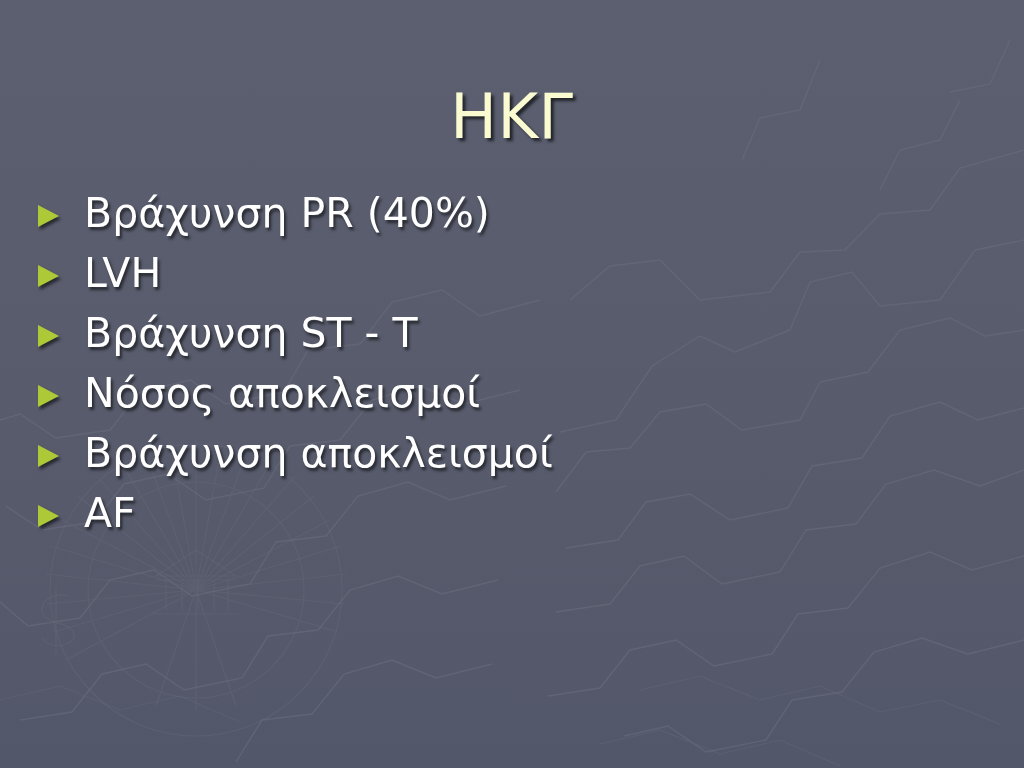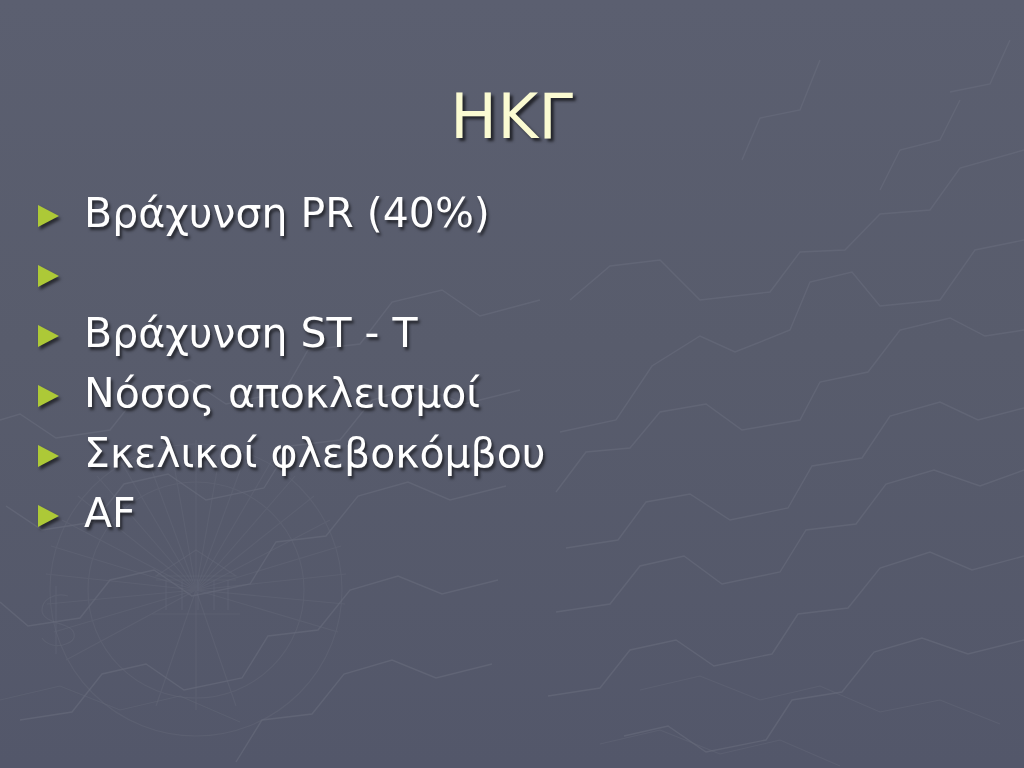--- a/index.html
+++ b/index.html
@@ -203,20 +203,21 @@
       <span class="bullet-marker">
           <span class="tri"></span>
         </span>
       <span class="bullet-text">Βράχυνση PR (40%)</span>
     </li>
 
     <li class="bullet-item">
       <span class="bullet-marker">
           <span class="tri"></span>
         </span>
+      <span class="bullet-text">LVH</span>
     </li>
 
     <li class="bullet-item">
       <span class="bullet-marker">
           <span class="tri"></span>
         </span>
       <span class="bullet-text">Βράχυνση ST - T</span>
     </li>
 
 
@@ -224,21 +225,21 @@
       <span class="bullet-marker">
           <span class="tri"></span>
         </span>
       <span class="bullet-text">Νόσος αποκλεισμοί</span>
     </li>
 
     <li class="bullet-item">
       <span class="bullet-marker">
           <span class="tri"></span>
         </span>
-      <span class="bullet-text">Σκελικοί φλεβοκόμβου</span>
+      <span class="bullet-text">Βράχυνση αποκλεισμοί</span>
     </li>
 
     <li class="bullet-item">
       <span class="bullet-marker">
           <span class="tri"></span>
         </span>
       <span class="bullet-text">AF</span>
     </li>
 
 

